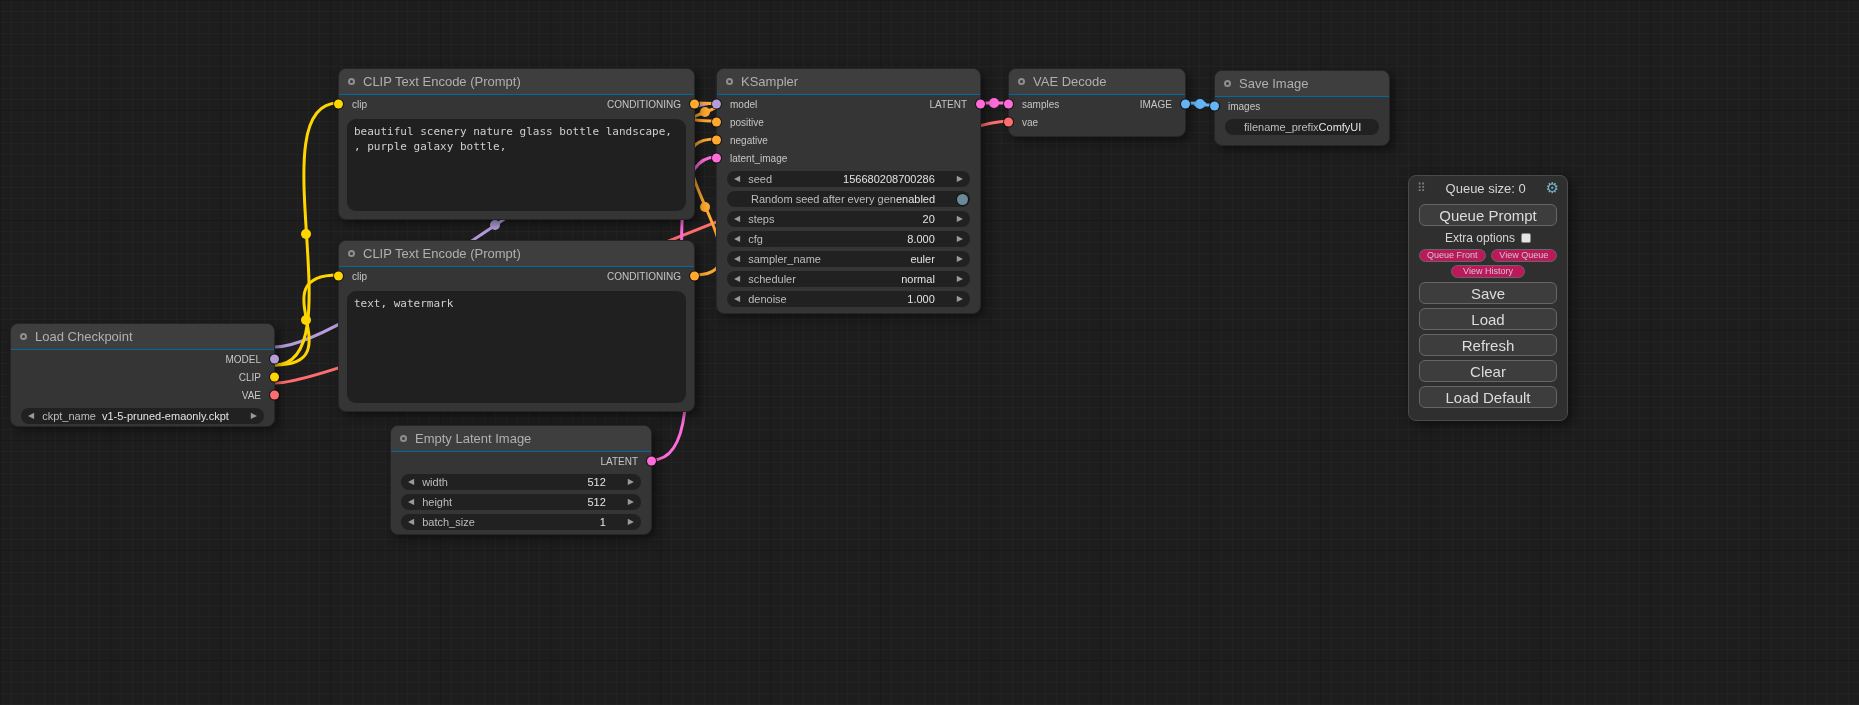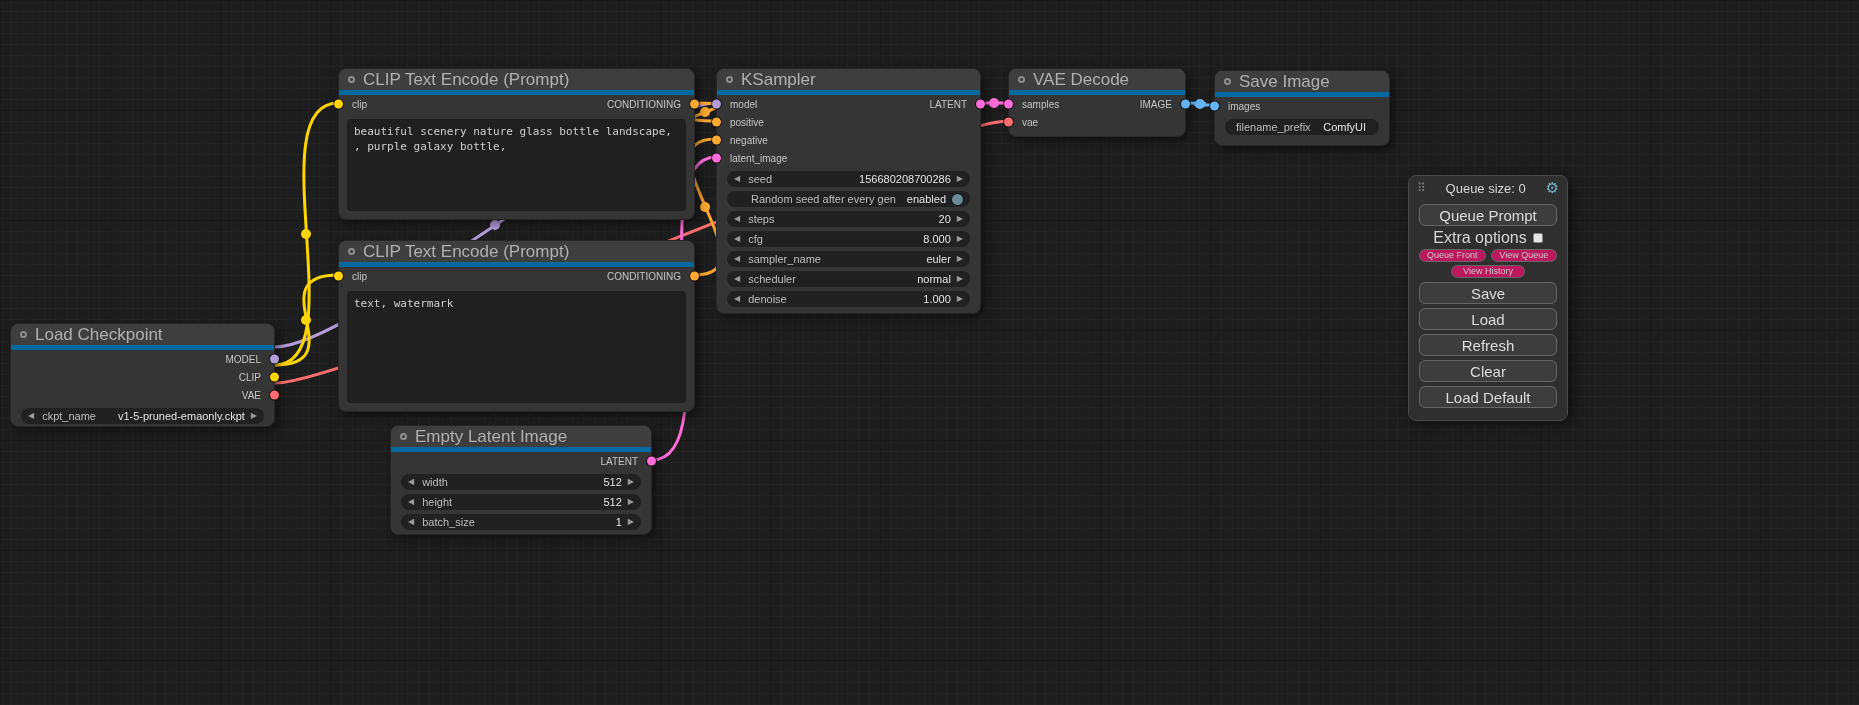--- a/index.html
+++ b/index.html
@@ -16,65 +16,65 @@
       linear-gradient(rgba(0,0,0,.38) 1px,transparent 1px),
       linear-gradient(90deg,rgba(0,0,0,.38) 1px,transparent 1px);
     background-size:11px 11px,11px 11px,110px 110px,110px 110px;}
   svg.wires{position:absolute;inset:0;z-index:1;pointer-events:none}
   svg.wires path{fill:none;stroke-width:3;stroke-linecap:round}
 
   
   .node{position:absolute;z-index:2;background:#353535;border:1px solid #262626;
     border-radius:8px;box-shadow:4px 4px 10px rgba(0,0,0,.45);color:#c8c8c8}
   .ntitle{height:26px;display:flex;align-items:center;gap:8px;padding:0 9px;
-    background:#3e3e3e;border-radius:7px 7px 0 0;color:#b0b0b0;font-size:17px;
-    border-bottom:5px solid #0369a1}
+    background:#3e3e3e;border-radius:7px 7px 0 0;color:#b0b0b0;font-size:13px;
+    border-bottom:1px solid #0369a1}
   .tdot{width:7px;height:7px;border-radius:50%;background:#3a3a3a;
     border:2px solid #8f8f8f;flex:0 0 auto}
   .tlabel{white-space:nowrap}
   .row{position:relative;height:18px;display:flex;align-items:center;
     padding:0 13px;font-size:10px;color:#c6c6c6}
   .row.out{justify-content:flex-end}
   .row.both{justify-content:space-between}
   .pdot{position:absolute;top:50%;transform:translateY(-50%);width:9px;height:9px;
     border-radius:50%;box-shadow:0 0 0 1px rgba(10,10,10,.75)}
   .pdot.pin{left:-5px}
   .pdot.pout{right:-5px}
   .plabel{white-space:nowrap}
 
   .widget{position:relative;height:16px;margin:4px 10px;background:#212121;
     border-radius:8px;display:flex;align-items:center;padding:0 7px;
     font-size:11px;color:#bdbdbd}
   .widget:first-of-type{margin-top:2px}
   .arrow{color:#9a9a9a;font-size:8px;line-height:1;flex:0 0 auto}
   .wname{margin-left:8px;white-space:nowrap}
-  .wval{margin-left:auto;margin-right:6px;color:#e3e3e3;white-space:nowrap}
+  .wval{margin-left:auto;margin-right:22px;color:#e3e3e3;white-space:nowrap}
   .widget.textw .wval{}
   .widget.toggle{padding-left:24px}
   .toggle-dot{width:11px;height:11px;border-radius:50%;background:#6a8a9a;
     flex:0 0 auto;box-shadow:0 0 0 1px rgba(10,10,10,.6)}
   .prompt{position:absolute;left:8px;right:8px;top:50px;bottom:8px;
-    background:#202020;border-radius:4px;padding:5px 7px;
+    background:#202020;border-radius:9px;padding:5px 7px;
     font-family:"DejaVu Sans Mono",monospace;font-size:11px;line-height:1.4;
     color:#cfcfcf;overflow:hidden;white-space:pre-wrap}
 
   
   .qpanel{position:absolute;left:1408px;top:175px;width:160px;height:246px;z-index:3;
     background:#2f2f2f;border:1px solid #4a4a4a;border-radius:8px;
     box-shadow:4px 4px 12px rgba(0,0,0,.5);color:#d6d6d6}
   .qhead{height:24px;display:flex;align-items:center;justify-content:space-between;
     padding:0 8px;font-size:13px}
   .drag{color:#7d7d7d;font-size:12px;cursor:grab}
   .gear{color:var(--gear);font-size:15px;cursor:pointer}
   .qbig{display:block;width:calc(100% - 20px);margin:4px 10px;height:22px;
     background:#3d3d3d;border:1px solid #666;border-radius:6px;color:#dcdcdc;
     font-size:15px;font-family:inherit;text-align:center;cursor:pointer;padding:0}
   .qprompt{margin-top:4px}
   .extra{display:flex;align-items:center;justify-content:center;gap:6px;
-    height:16px;font-size:16px;margin-top:4px}
+    height:16px;font-size:12px;margin-top:4px}
   .cb{width:10px;height:10px;background:#e6e6e6;border:1px solid #8a8a8a;
     border-radius:2px;cursor:pointer}
   .qsmallrow{display:flex;gap:5px;margin:3px 10px 0}
   .qsmallrow.center{justify-content:center}
   .qsmall{flex:1;height:13px;background:#be185d;border:1px solid #666;
     border-radius:7px;color:#c9c9c9;font-size:9px;font-family:inherit;
     line-height:1;cursor:pointer;padding:0;white-space:nowrap}
   .qsmall.history{flex:0 0 74px;}
 </style>
 </head>
@@ -271,21 +271,21 @@
   <div class="node" style="left:1214px;top:70px;width:176px;height:76px">
     <div class="ntitle">
       <span class="tdot"></span>
       <span class="tlabel">Save Image</span>
     </div>
     <div class="row">
       <span class="plabel">images</span>
       <span class="pdot pin" style="background:var(--image)"></span>
     </div>
     <div class="widget textw">
-      <span class="wname" style="margin-left:4px">filename_prefix</span>
+      <span class="wname" style="margin-left:12px">filename_prefix</span>
       <span class="wval">ComfyUI</span>
     </div>
   </div>
 
   <div class="qpanel">
     <div class="qhead">
       <span class="drag">⠿</span>
       <span class="qsize">Queue size: 0</span>
       <span class="gear">⚙</span>
     </div>

